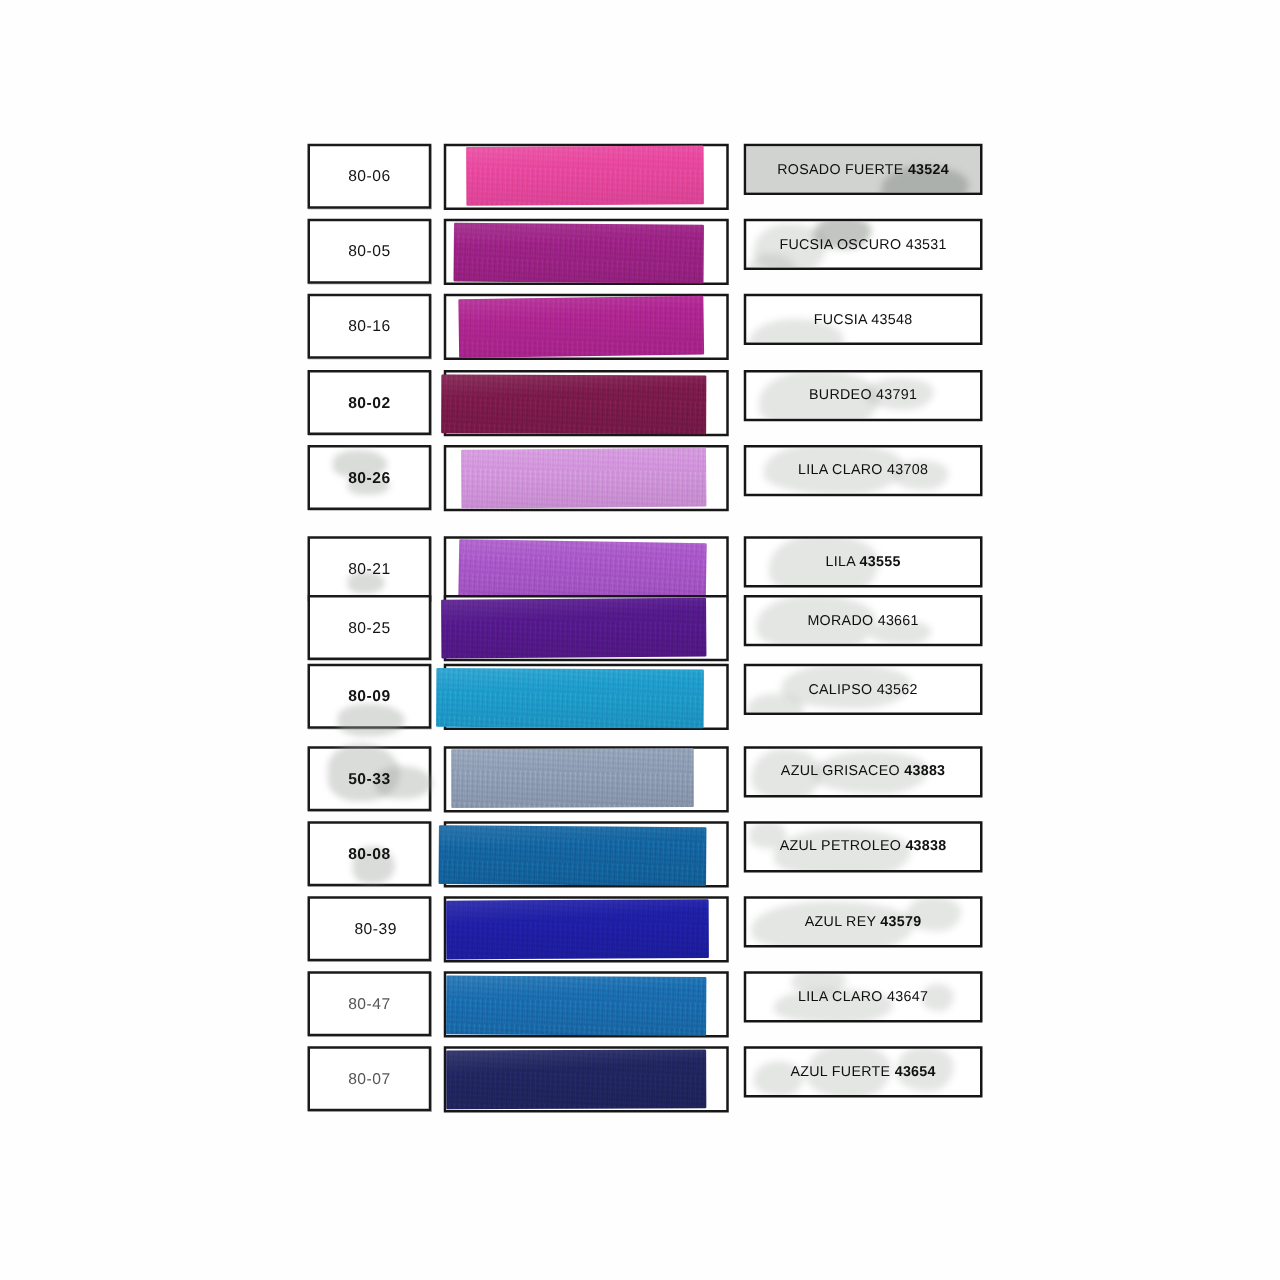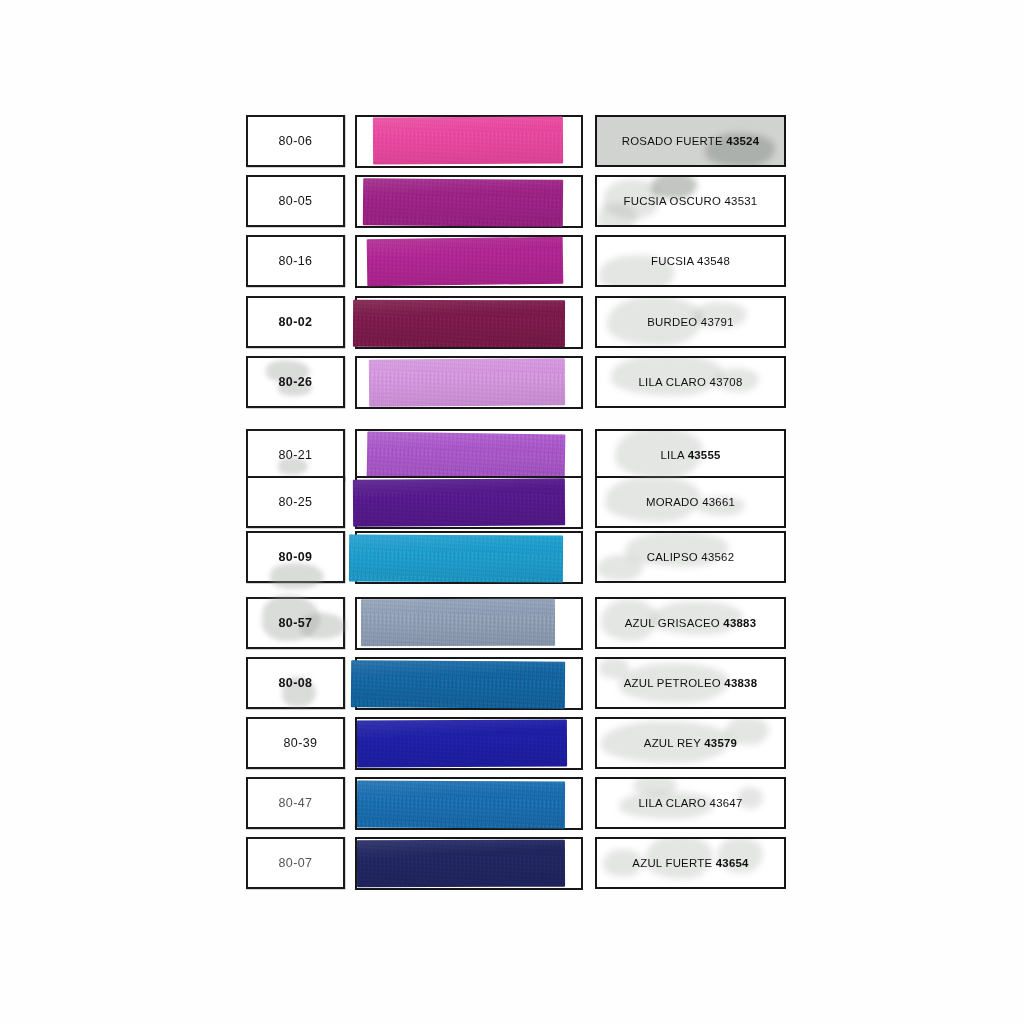--- a/index.html
+++ b/index.html
@@ -108,21 +108,21 @@
       linear-gradient(177deg, rgba(255,255,255,0.10), rgba(0,0,0,0.00) 35%, rgba(0,0,0,0.07));
     z-index: 2;
   }
 
   
   .name-box {
     position: absolute;
     left: 349px;
     top: 3px;
     width: 191px;
-    height: 52px;
+    height: 41px;
     background: #ffffff;
     border: 2.4px solid #151515;
     box-sizing: border-box;
     display: flex;
     align-items: center;
     justify-content: center;
     overflow: hidden;
   }
   .name-text {
     position: relative;
@@ -263,21 +263,21 @@
         <div class="name-box">
           <div class="smudge light" style="left: 28px; top: -2px; width: 104px; height: 36px; border-radius: 48% 52% 42% 58% / 55% 45% 60% 40%;"></div>
           <div class="smudge light" style="left: 0px; top: 22px; width: 46px; height: 26px; border-radius: 48% 52% 42% 58% / 55% 45% 60% 40%;"></div>
           <span class="name-text"><span>CALIPSO</span> <span>43562</span></span>
         </div>
       </div>
       <div class="row" style="top: 481.6px;">
         <div class="code-box">
           <div class="code-smudge" style="left: 14px; top: -4px; width: 58px; height: 46px; border-radius: 45% 55% 50% 40%;"></div>
           <div class="code-smudge" style="left: 52px; top: 14px; width: 46px; height: 26px; border-radius: 45% 55% 50% 40%;"></div>
-          <span class="code-text bold" style="position: relative; z-index: 2;">80-57</span>
+          <span class="code-text bold" style="position: relative; z-index: 2;">50-33</span>
         </div>
         <div class="swatch-frame"></div>
         <div class="swatch" title="AZUL GRISACEO 43883" style="left: 115px; top: 5px; width: 194px; background: rgb(142, 157, 180); transform: rotate(-0.2deg);"></div>
         <div class="name-box">
           <div class="smudge light" style="left: 4px; top: 0px; width: 56px; height: 42px; border-radius: 48% 52% 42% 58% / 55% 45% 60% 40%;"></div>
           <div class="smudge light" style="left: 54px; top: 2px; width: 92px; height: 34px; border-radius: 48% 52% 42% 58% / 55% 45% 60% 40%;"></div>
           <span class="name-text"><span>AZUL GRISACEO</span> <span class="num">43883</span></span>
         </div>
       </div>
       <div class="row" style="top: 541.8px;">

